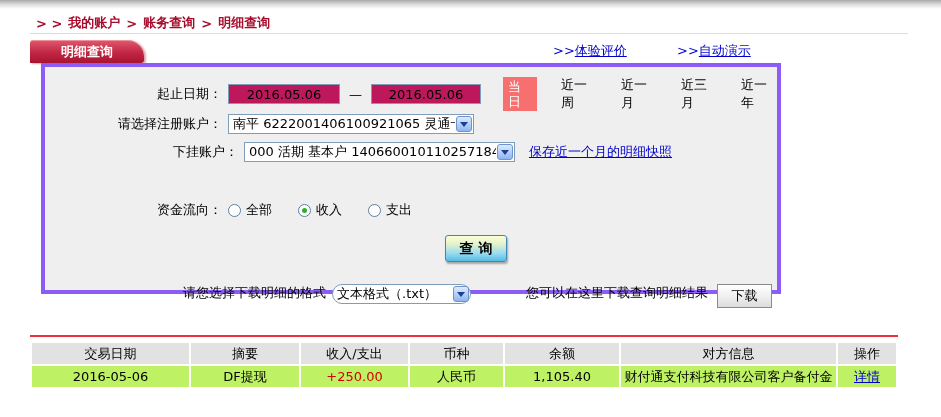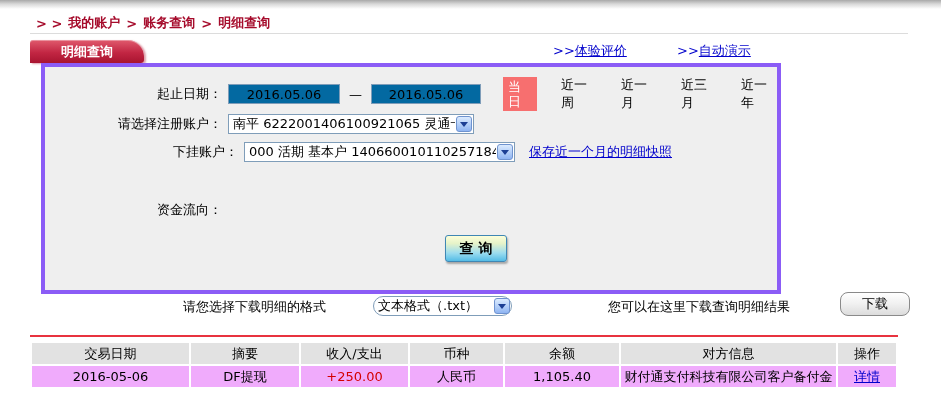--- a/index.html
+++ b/index.html
@@ -24,21 +24,21 @@
   .hlink .pfx { text-decoration:none; }
   .hlink .txt { text-decoration:underline; }
   .hlink1 { left:553px; } .hlink2 { left:677px; } .hlink3 { left:807px; }
 
   .panel { position:absolute; left:30px; top:63px; width:740px; height:231px;
     background:#efefef; border:4px solid #8b5cf6;margin-left:11px; }
   .frow { position:absolute; left:0; width:100%; display:flex; align-items:center; height:22px; }
   .frow .lbl { width:177px; text-align:right; flex:none; }
   .frow .ctrl { margin-left:6px; display:flex; align-items:center; }
 
-  .txtin { width:112px; height:20px; border:1px solid #7f9db9; background:#0369a1;
+  .txtin { width:112px; height:20px; border:1px solid #7f9db9; background:#be185d;
     text-align:center; font-family:"DejaVu Sans",sans-serif; font-size:13px; color:#000; }
   .dash { margin:0 9px; }
 
   .badge { margin-left:22px; background:#f76f6f; color:#fff; padding:2px 5px; line-height:15px; }
   .qlink { margin-left:24px; color:#000; cursor:pointer; }
 
   .sel { display:flex; align-items:center; border:1px solid #7f9db9; background:#fff; height:20px; }
   .sel .stxt { flex:1; padding:0 4px; white-space:nowrap; overflow:hidden; }
   .arw { width:16px; height:16px; margin:1px; flex:none; border:1px solid #6f93cf; border-radius:3px;
     background:linear-gradient(180deg,#dcebfe 0%,#aecbf7 60%,#8fb4f2 100%);
@@ -57,33 +57,33 @@
   .radio.checked::after { content:""; position:absolute; left:3px; top:3px; width:5px; height:5px;
     border-radius:50%; background:#2fae2f; }
   .rlabel { margin:0 0 0 5px; }
   .rgap { width:26px; flex:none; }
 
   .qbtn { position:absolute; left:400px; top:168px; width:62px; height:27px;
     border:1px solid #3f87b4; border-radius:3px; font-weight:bold; font-size:14px; color:#000;
     background:linear-gradient(180deg,#fdfed8 0%,#e6f3c9 30%,#9bdcef 68%,#54bce6 100%);
     box-shadow:1px 2px 2px rgba(0,0,0,.3); cursor:pointer; text-align:center; line-height:25px; }
 
-  .dlrow { position:absolute; left:183px; top:292px; display:flex; align-items:flex-end; height:24px;gap:41px; }
+  .dlrow { position:absolute; left:183px; top:284px; display:flex; align-items:flex-start; height:24px; }
   .dlsel { width:139px; margin-left:6px;border-radius:10px; }
   .dl2 { margin-left:55px; }
-  .dlbtn { margin-left:9px; width:70px; height:24px; border:1px solid #8a8a8a; border-radius:8px;
+  .dlbtn { margin-left:9px; width:55px; height:24px; border:1px solid #8a8a8a; border-radius:0;
     background:linear-gradient(180deg,#ffffff 0%,#f0f0f0 50%,#dcdcdc 100%);
     font-size:13px; color:#000; text-align:center; line-height:22px; cursor:pointer; }
 
   .redline { position:absolute; left:30px; top:335px; width:868px; height:2px; background:#e8333f; }
 
   .rtable { position:absolute; left:30px; top:341px; width:868px; border-collapse:separate; border-spacing:2px;
     table-layout:fixed; font-size:13px; }
   .rtable th { background:#e2e2e2; font-weight:normal; height:21px; text-align:center; padding:0 2px; }
-  .rtable td { background:#f0abfc; height:21px; text-align:center; padding:0 2px; white-space:nowrap; }
+  .rtable td { background:#bef264; height:21px; text-align:center; padding:0 2px; white-space:nowrap; }
   .amount-pos { color:#d40000; }
   .detail-link { color:#0000cc; text-decoration:underline; cursor:pointer; }
 </style>
 </head>
 <body>
 
 <div class="page">
 
   <div class="top-strip"></div>
 
@@ -142,20 +142,30 @@
           <span class="stxt">000 活期 基本户 1406600101102571848</span>
           <span class="arw"></span>
         </div>
         <a class="snaplink">保存近一个月的明细快照</a>
       </div>
     </div>
 
 
     <div class="frow" style="top:132px;">
       <div class="lbl">资金流向：</div>
+      <div class="ctrl">
+        <span class="radio"></span>
+        <span class="rlabel">全部</span>
+        <span class="rgap"></span>
+        <span class="radio checked"></span>
+        <span class="rlabel">收入</span>
+        <span class="rgap"></span>
+        <span class="radio"></span>
+        <span class="rlabel">支出</span>
+      </div>
     </div>
 
     <div class="qbtn">查 询</div>
   </div>
 
   <div class="dlrow">
     <span>请您选择下载明细的格式</span>
     <div class="sel dlsel">
       <span class="stxt">文本格式（.txt）</span>
       <span class="arw"></span>

